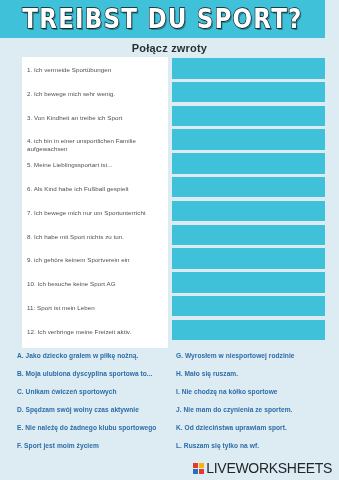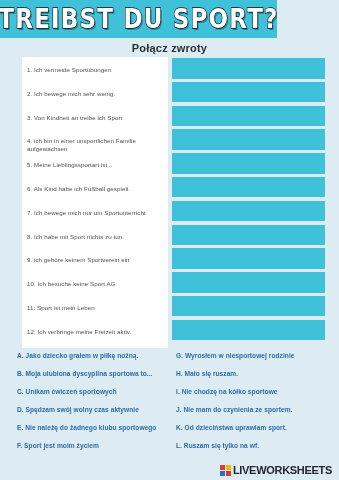--- a/index.html
+++ b/index.html
@@ -20,21 +20,21 @@
     width: 339px;
     height: 480px;
     background: #dcecf2;
   }
 
   
   .banner {
     position: absolute;
     left: 0;
     top: 0;
-    width: 277px;
+    width: 325px;
     height: 38px;
     background: #3ec1d9;
     display: flex;
     align-items: center;
     justify-content: center;
     overflow: hidden;
   }
   .banner-title {
     font-family: "DejaVu Sans", sans-serif;
     font-weight: bold;
@@ -140,22 +140,22 @@
   .lw-mark {
     width: 11px;
     height: 11px;
     display: grid;
     grid-template-columns: 1fr 1fr;
     grid-template-rows: 1fr 1fr;
     gap: 1px;
   }
   .lw-mark span { display: block; }
   .lw-text {
-    font-size: 11px;
-    font-weight: bold;
+    font-size: 14px;
+    font-weight: normal;
     color: #23272b;
     letter-spacing: -.3px;
   }
 </style>
 </head>
 <body>
 
 <div id="page">
 
   <div class="banner">

